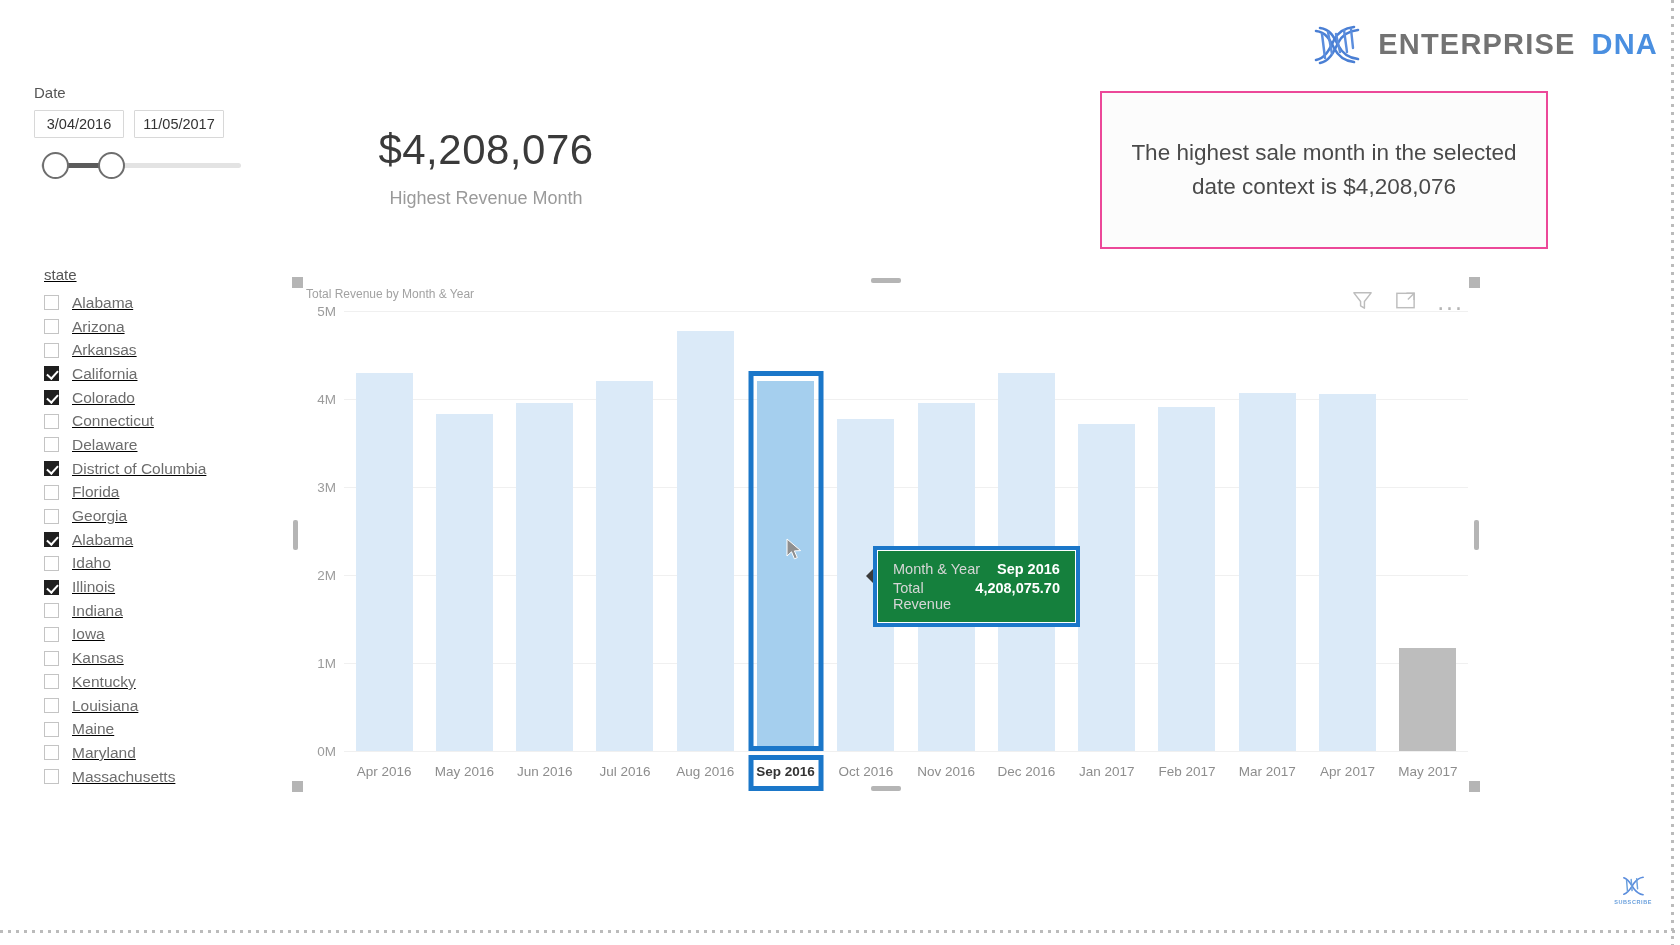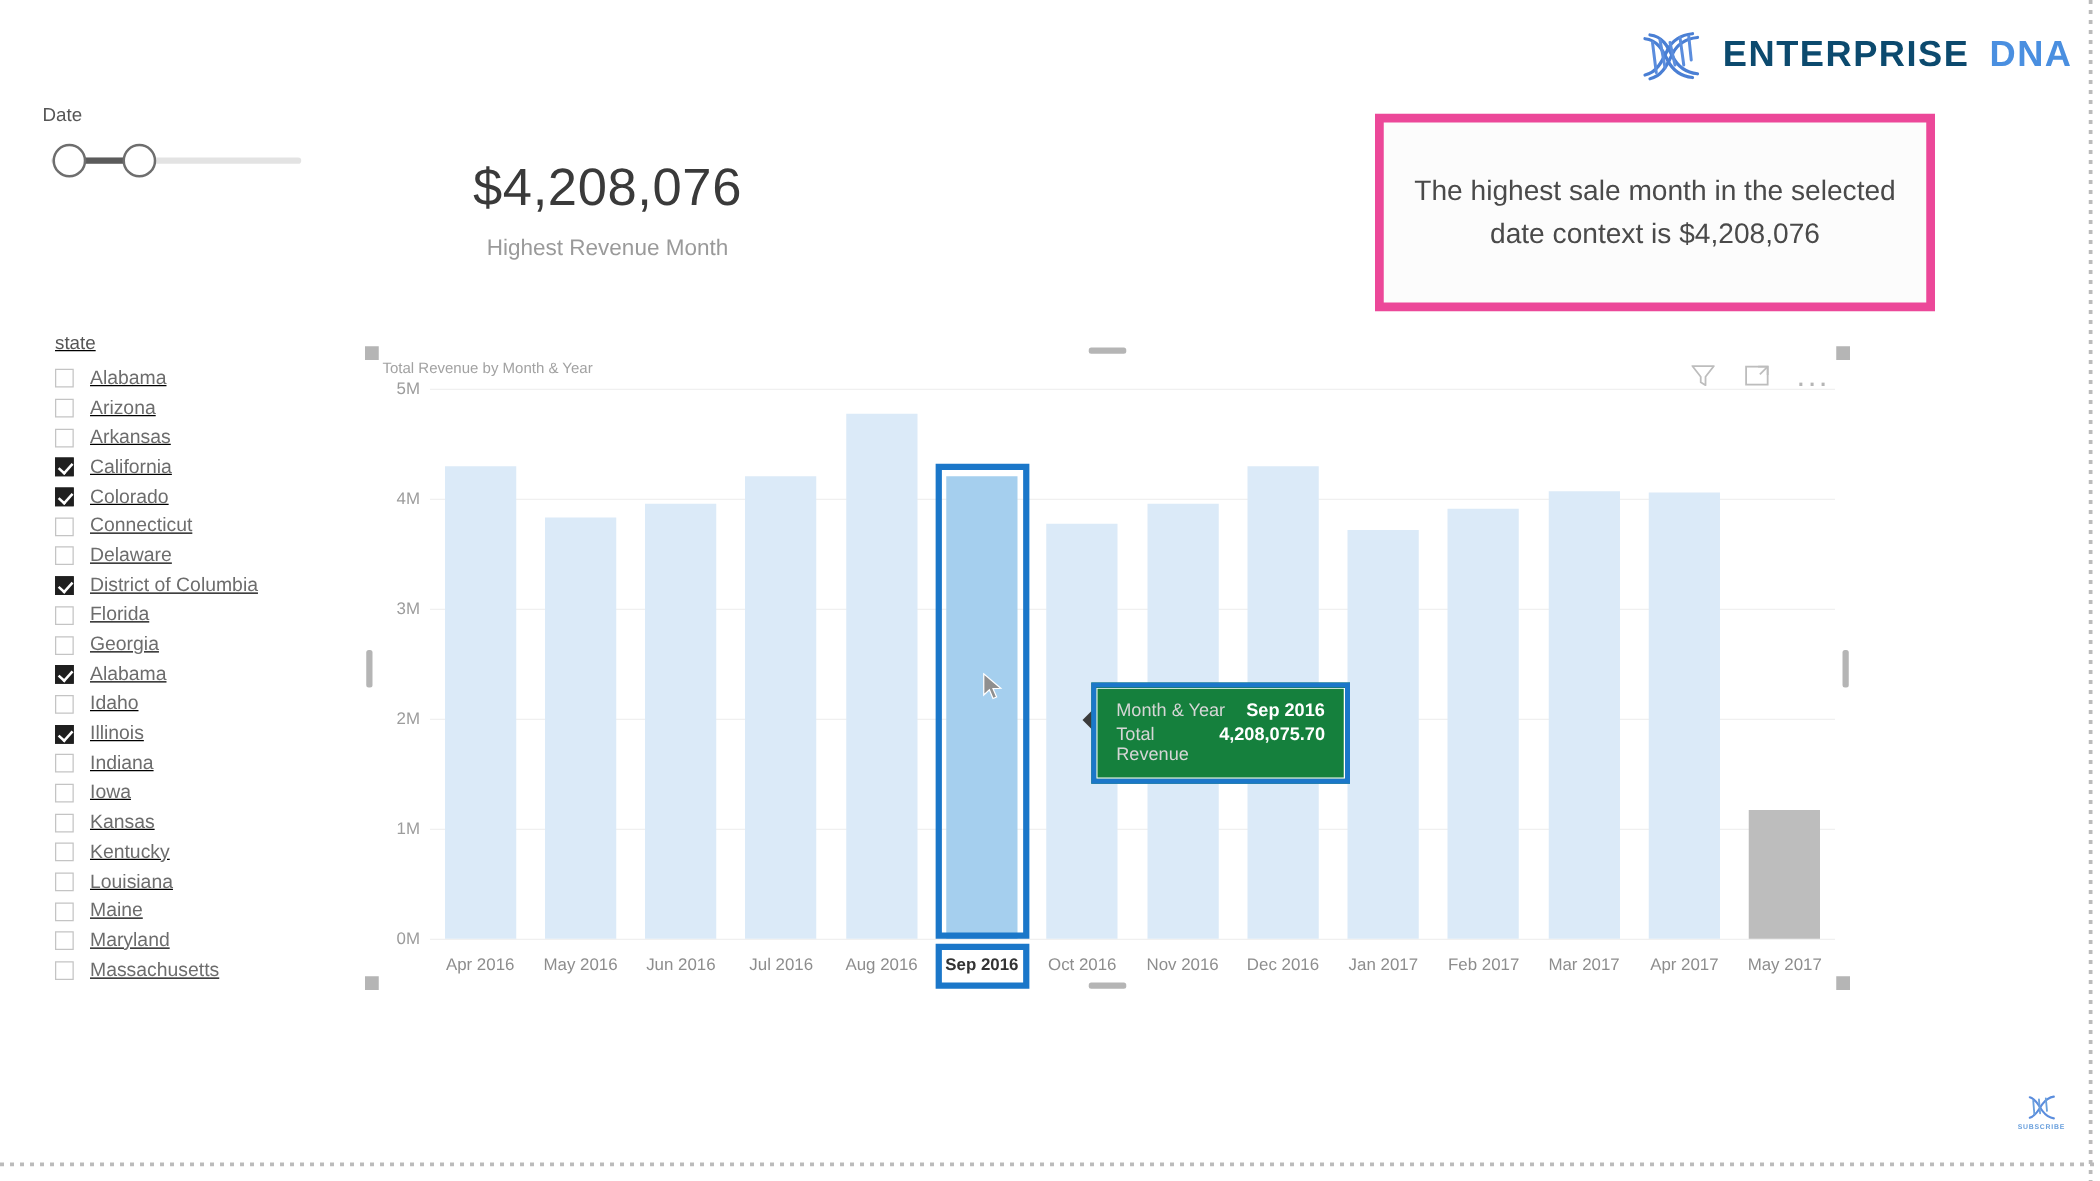--- a/index.html
+++ b/index.html
@@ -8,21 +8,21 @@
     font-family: "Liberation Sans", sans-serif;
     background: #ffffff;
     overflow: hidden;
   }
   #canvas { position: relative; width: 1680px; height: 945px; background: #fff; }
 
   
   #brand { position: absolute; right: 22px; top: 22px; display: flex; align-items: center; gap: 14px; }
   #brand .dna { width: 56px; height: 44px; }
   #brand .wordmark { font-size: 29px; font-weight: bold; letter-spacing: 1.2px; white-space: nowrap; }
-  #brand .wm-ent { color: #0c4a6e; }
+  #brand .wm-ent { color: #737373; }
   #brand .wm-dna { color: #4a8fe0; margin-left: 16px; }
 
   
   #date-slicer { position: absolute; left: 34px; top: 84px; width: 230px; }
   #date-slicer .slicer-title { font-size: 15px; color: #555; margin-bottom: 9px; }
   #date-slicer .date-inputs { display: flex; gap: 10px; }
   #date-slicer .date-box {
     border: 1px solid #d8d8d8; background: #fff; padding: 5px 8px;
     font-size: 14.5px; color: #333; min-width: 90px; text-align: center; border-radius: 1px;
   }
@@ -49,21 +49,21 @@
   .state-label { font-size: 15.5px; color: #6d6d6d; white-space: nowrap; }
 
   
   #kpi-card { position: absolute; left: 336px; top: 126px; width: 300px; text-align: center; }
   #kpi-value { font-size: 42px; color: #3a3a3a; font-weight: normal; letter-spacing: 0.5px; }
   #kpi-label { font-size: 18px; color: #9a9a9a; margin-top: 14px; }
 
   
   #insight-box {
     position: absolute; left: 1100px; top: 91px; width: 448px; height: 158px;
-    border: 7px solid #ec4899; background: #fcfcfc;
+    border: 2px solid #ec4899; background: #fcfcfc;
     display: flex; align-items: center; justify-content: center;
   }
   #insight-text { font-size: 22.5px; color: #4a4a4a; line-height: 1.5; text-align: center; padding: 0 18px; }
 
   
   #chart-visual { position: absolute; left: 296px; top: 281px; width: 1180px; height: 507px; background: #fff; }
   .sel-handle { position: absolute; background: #b5b5b5; }
   .sh-tl { left: -4px; top: -4px; width: 11px; height: 11px; }
   .sh-tr { right: -4px; top: -4px; width: 11px; height: 11px; }
   .sh-bl { left: -4px; bottom: -4px; width: 11px; height: 11px; }
@@ -152,20 +152,24 @@
         <line x1="43" y1="7" x2="45" y2="26"></line>
       </g>
     </svg>
     <div class="wordmark">
       <span class="wm-ent">ENTERPRISE</span><span class="wm-dna">DNA</span>
     </div>
   </div>
 
   <div id="date-slicer">
     <div class="slicer-title">Date</div>
+    <div class="date-inputs">
+      <div class="date-box" title="start date">3/04/2016</div>
+      <div class="date-box" title="end date">11/05/2017</div>
+    </div>
     <div class="track-wrap">
       <div class="track-full"></div>
       <div class="track-sel"></div>
       <div class="handle h1"></div>
       <div class="handle h2"></div>
     </div>
   </div>
 
   <div id="state-slicer">
     <div class="slicer-title">state</div>

